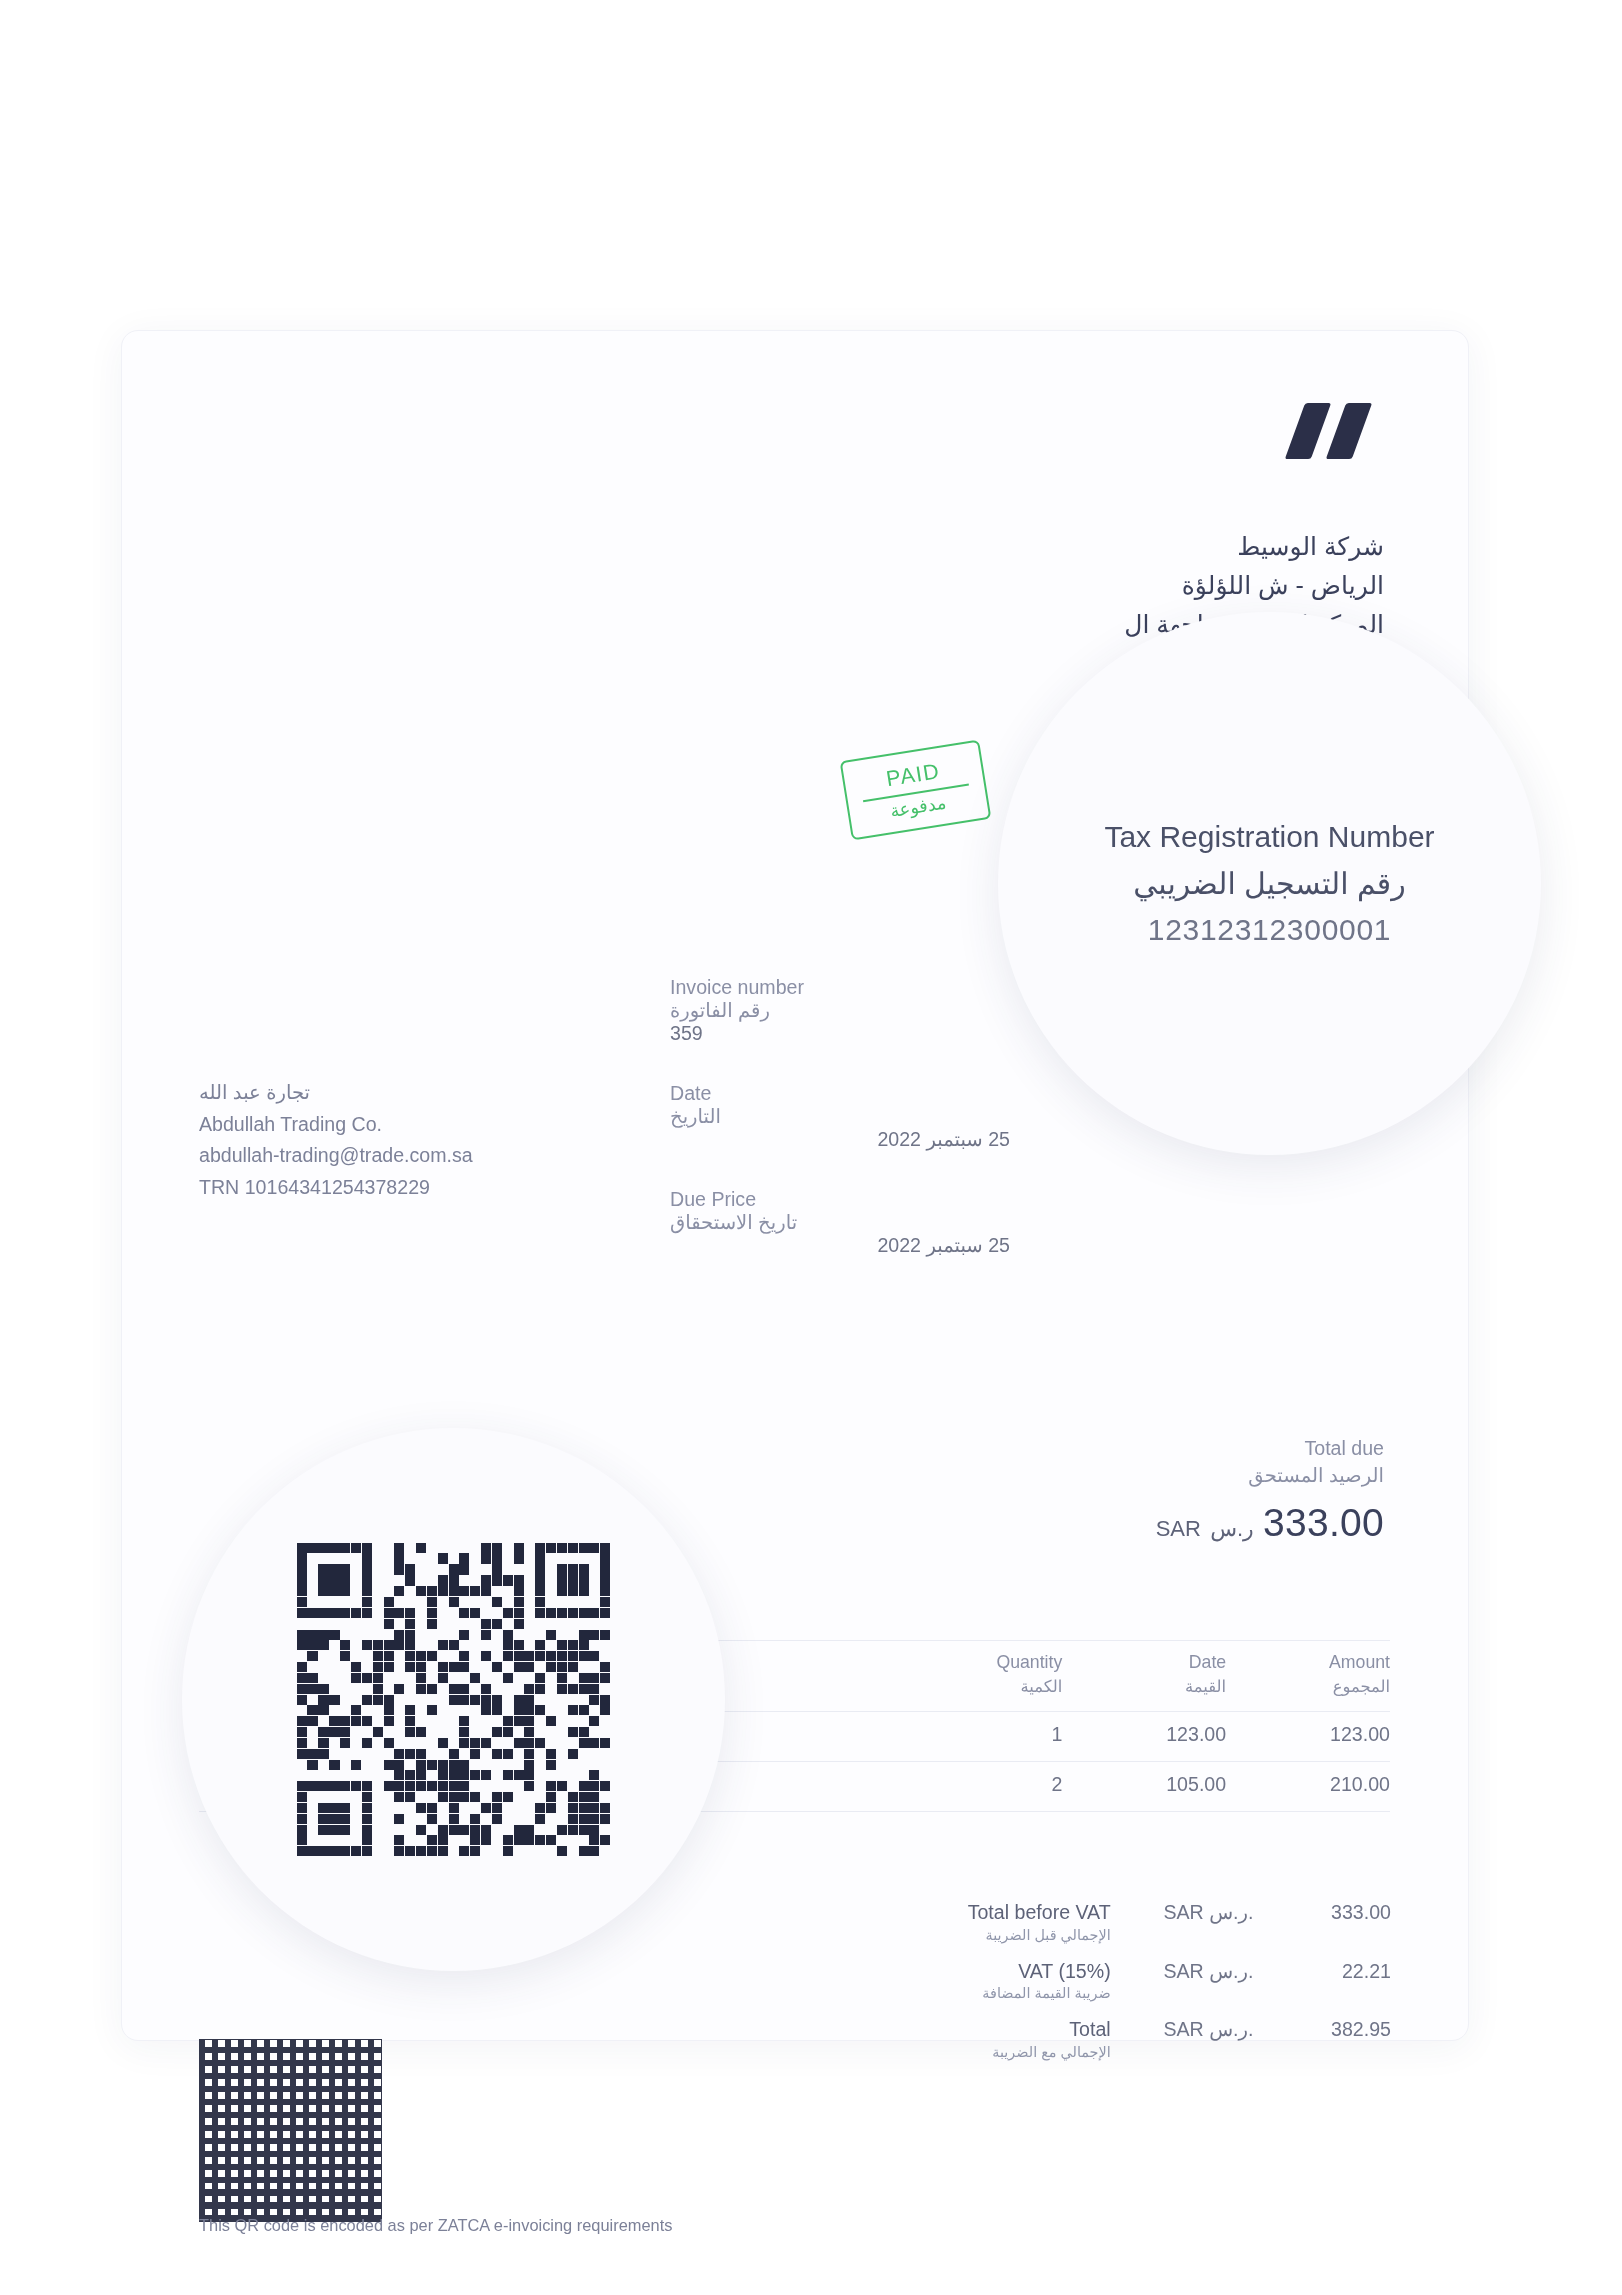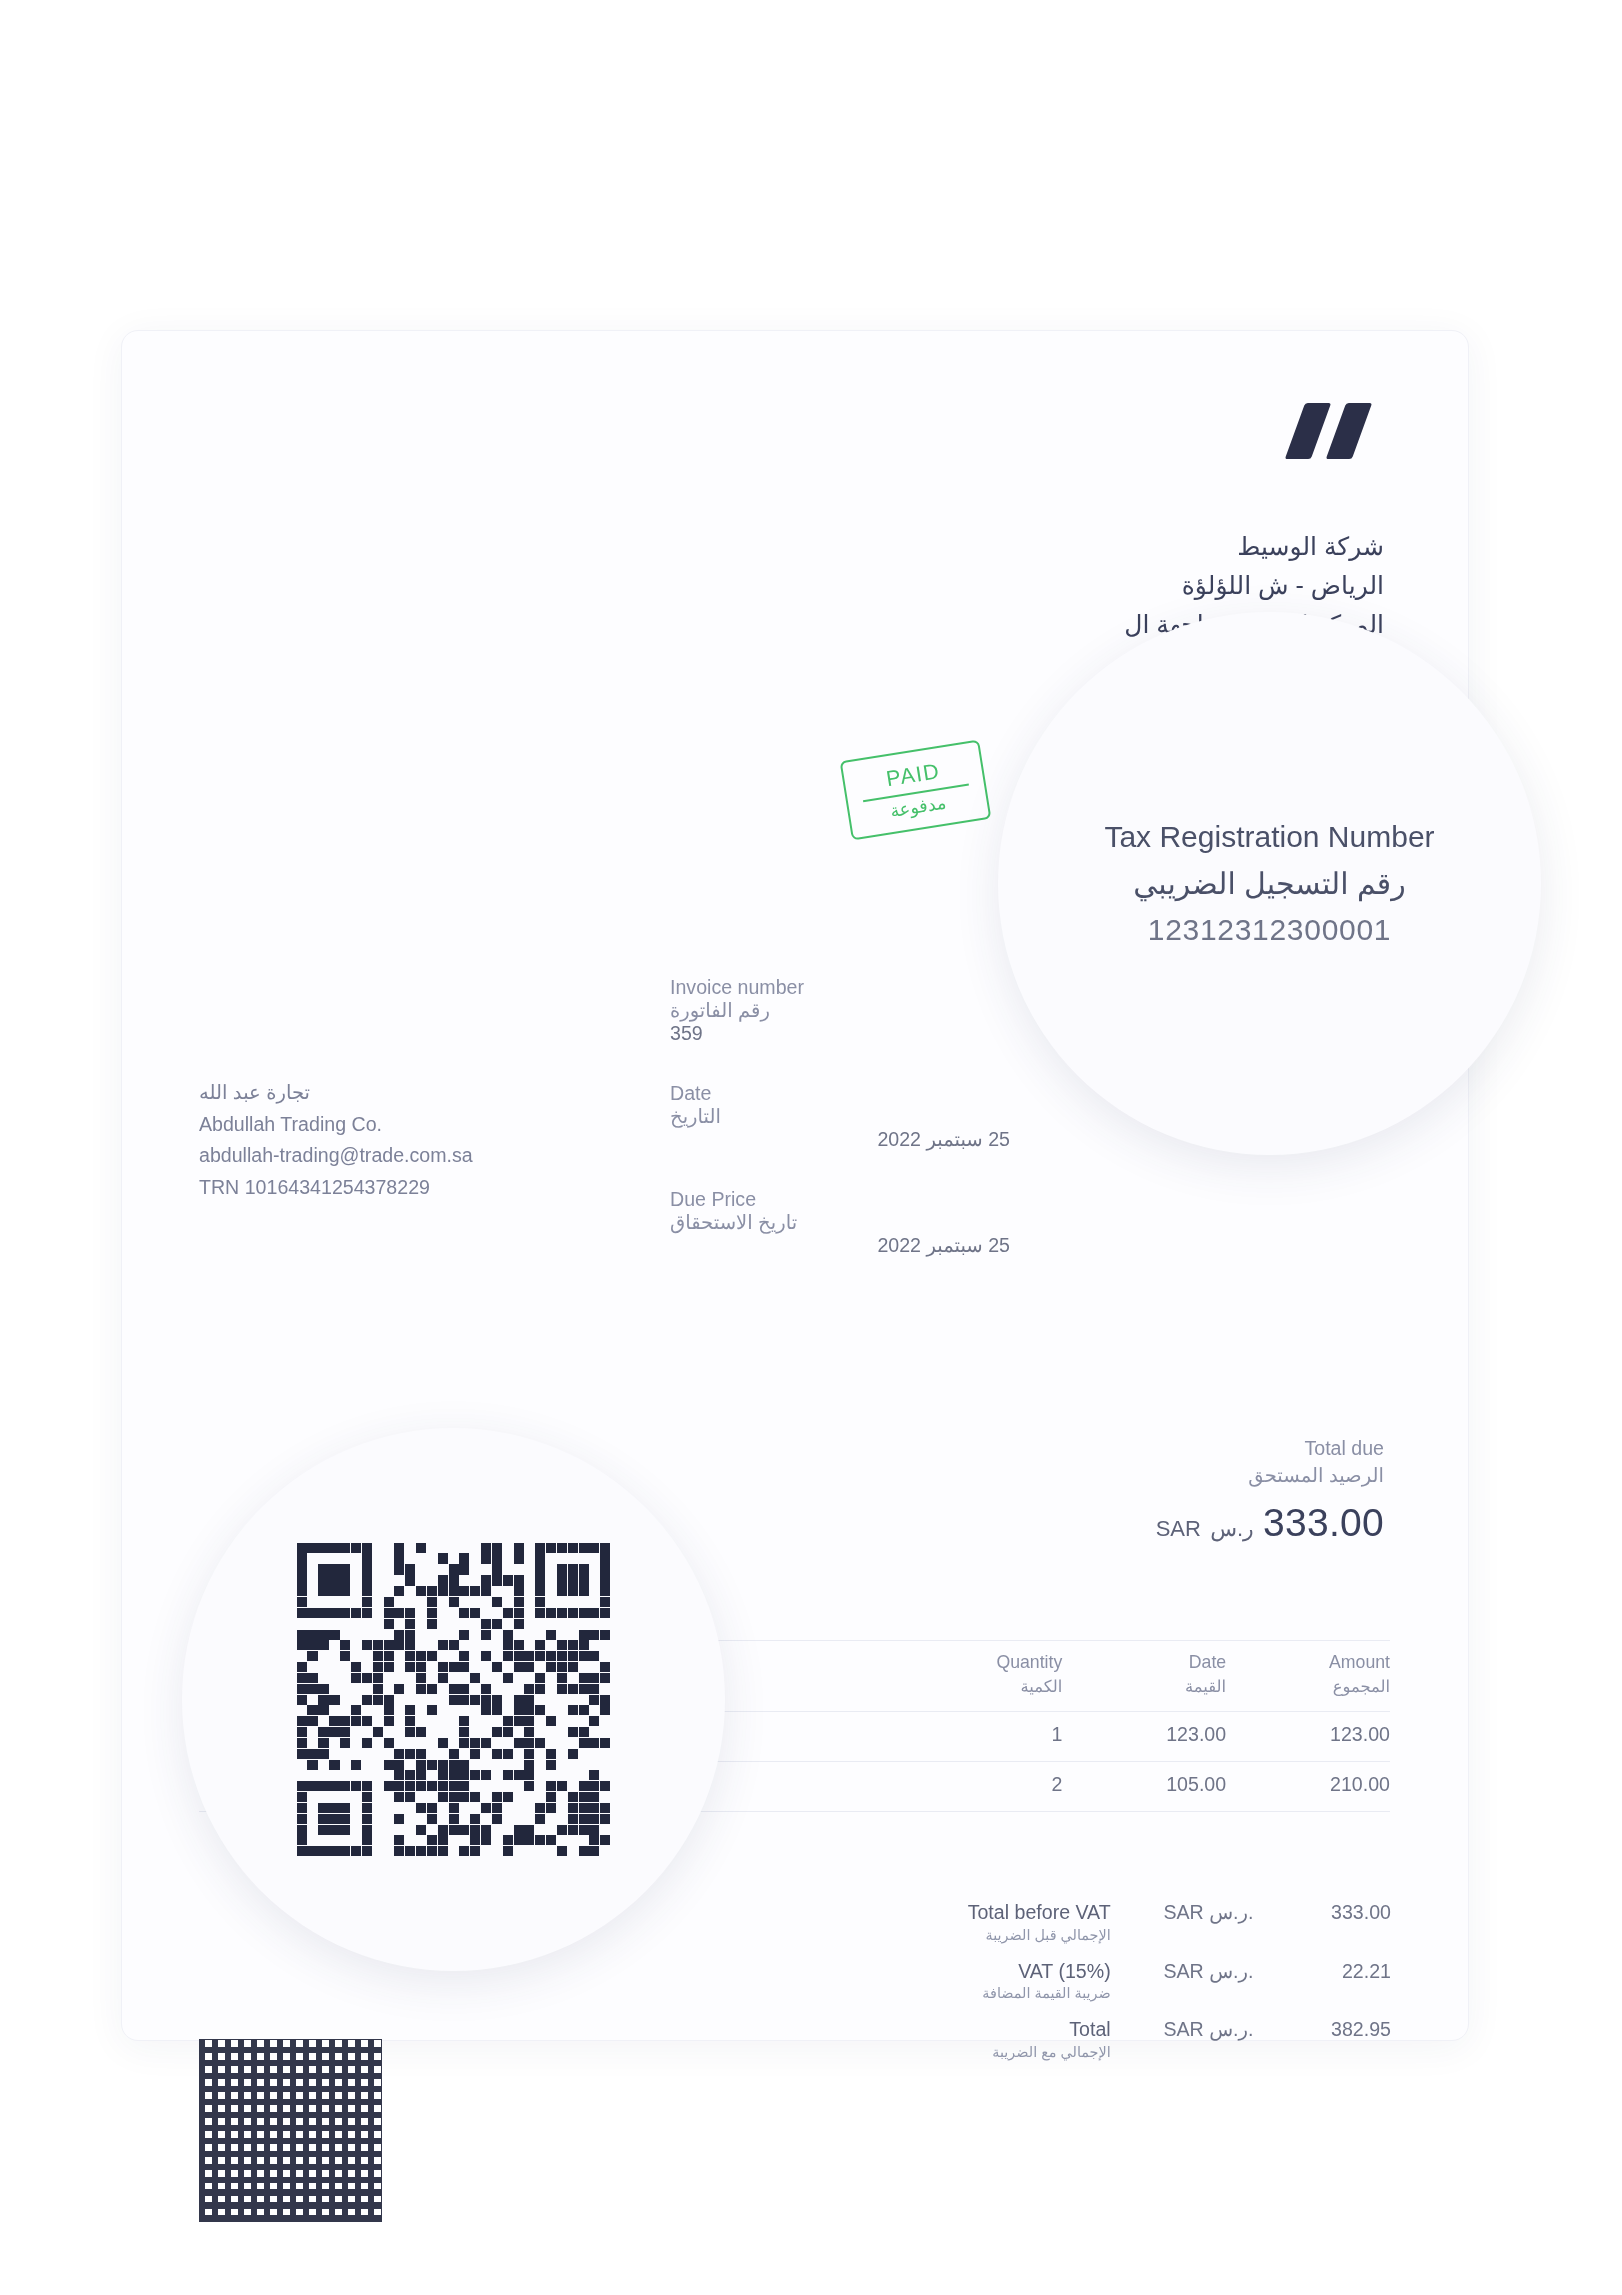--- a/index.html
+++ b/index.html
@@ -442,20 +442,21 @@
         <div class="sum-cur">SAR ر.س.</div>
         <div class="sum-val">382.95</div>
       </div>
     </div>
 
     <div class="qr-block">
       <div class="qr-img"></div>
     </div>
 
     <div class="note">
+      <div class="en">This QR code is encoded as per ZATCA e-invoicing requirements</div>
     </div>
 
   </div>
 
   <div class="masked-line">This QR code is en</div>
 
 
   <div class="bubble bub-trn">
     <div class="en">Tax Registration Number</div>
     <div class="ar">رقم التسجيل الضريبي</div>

